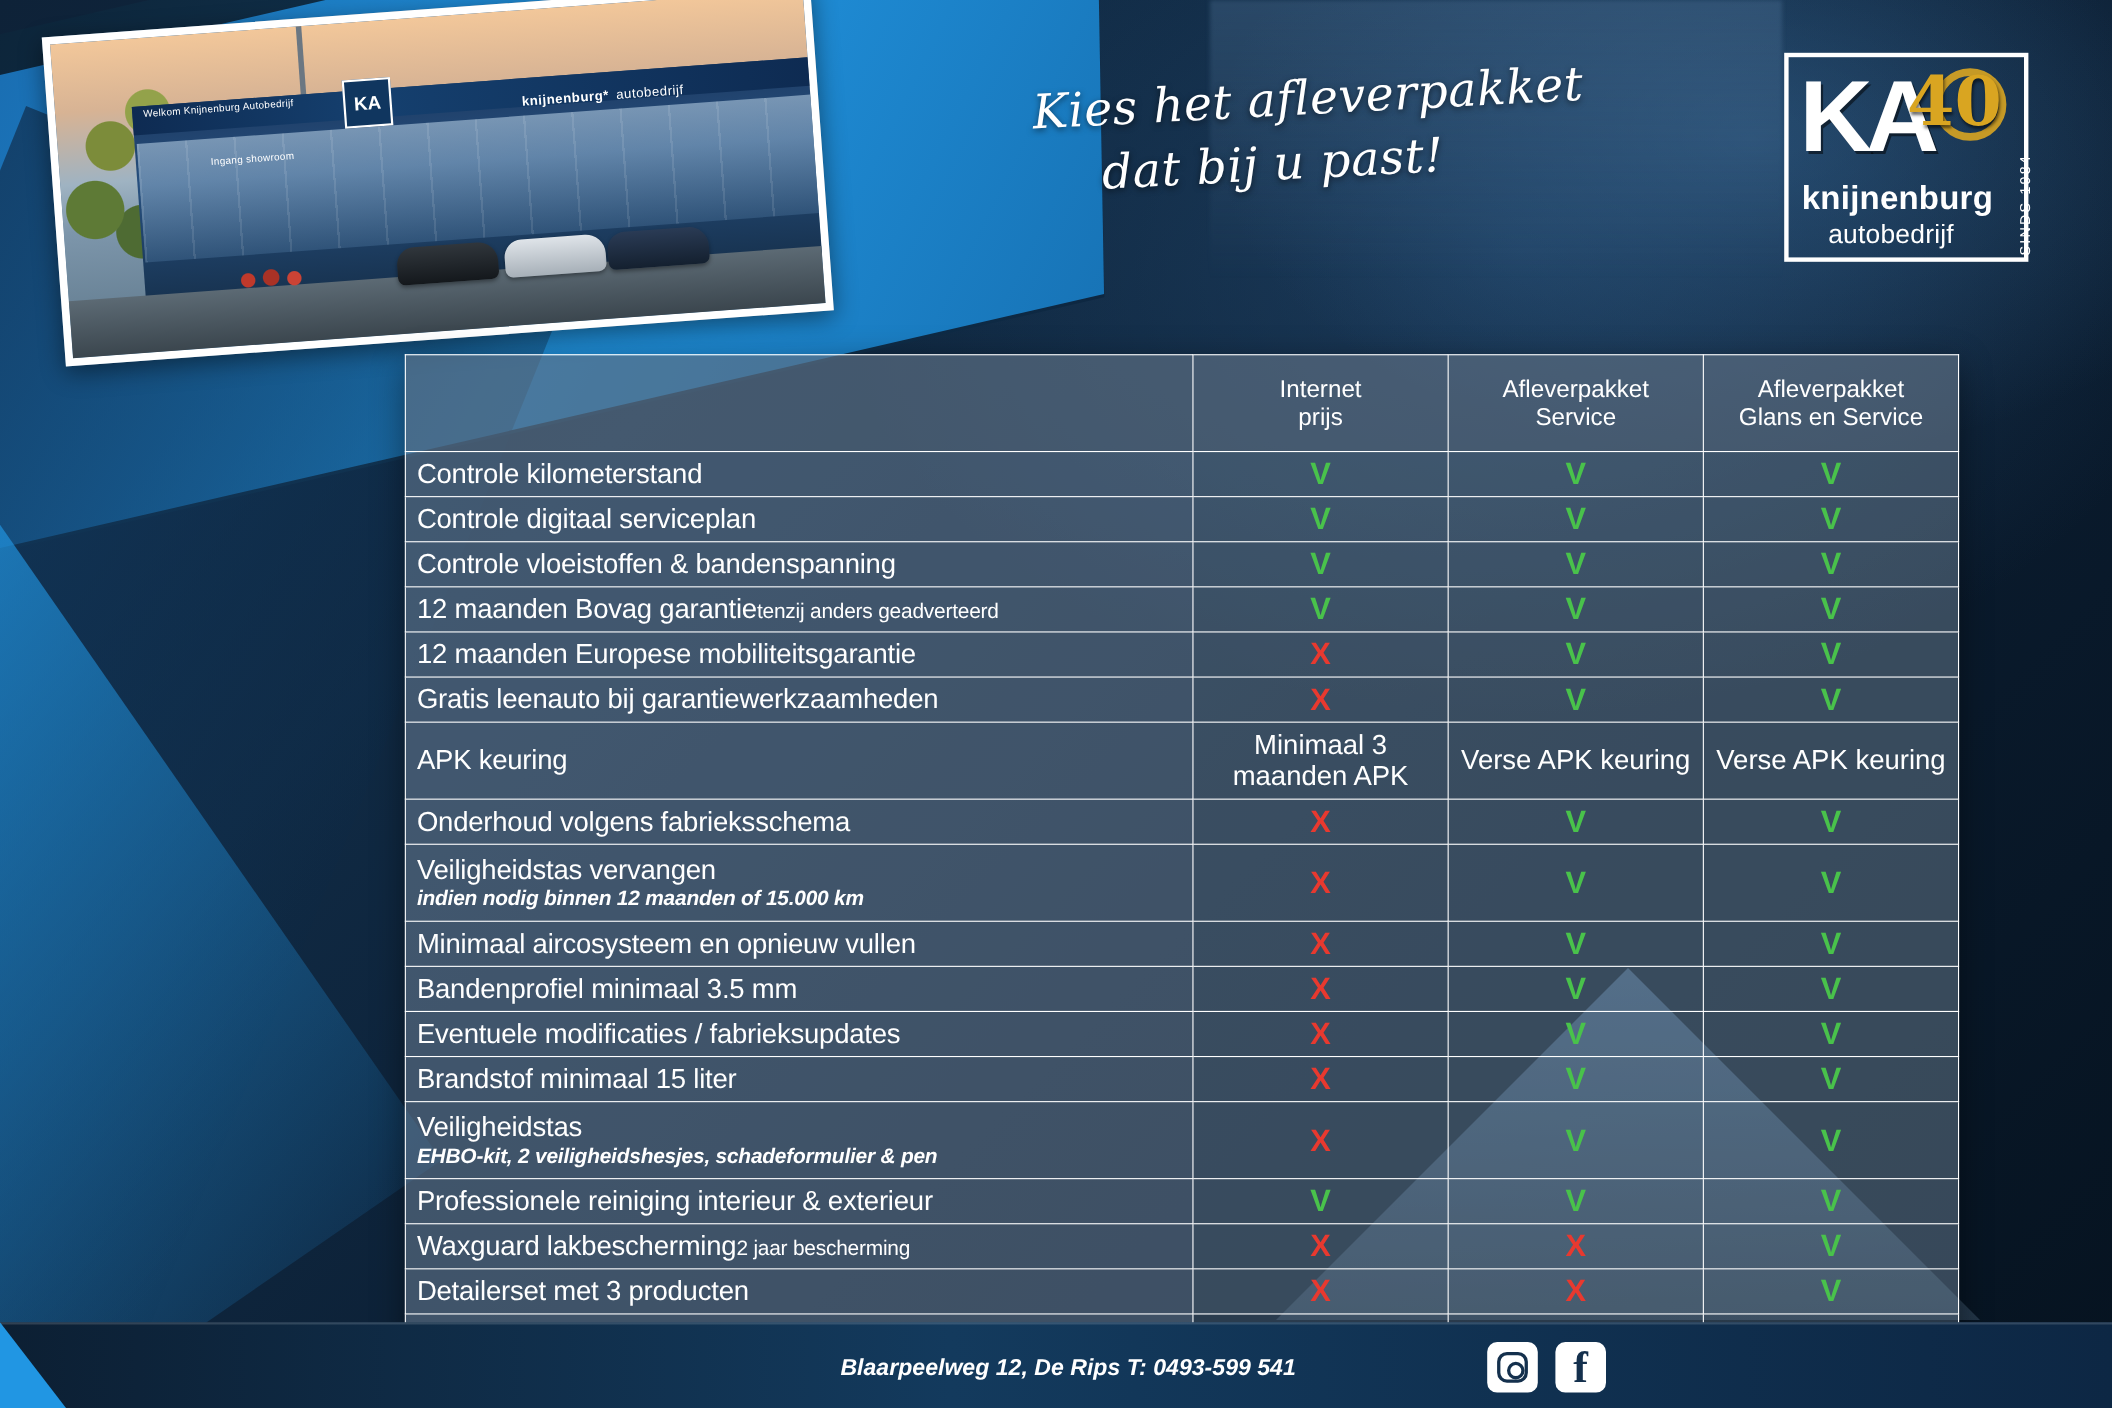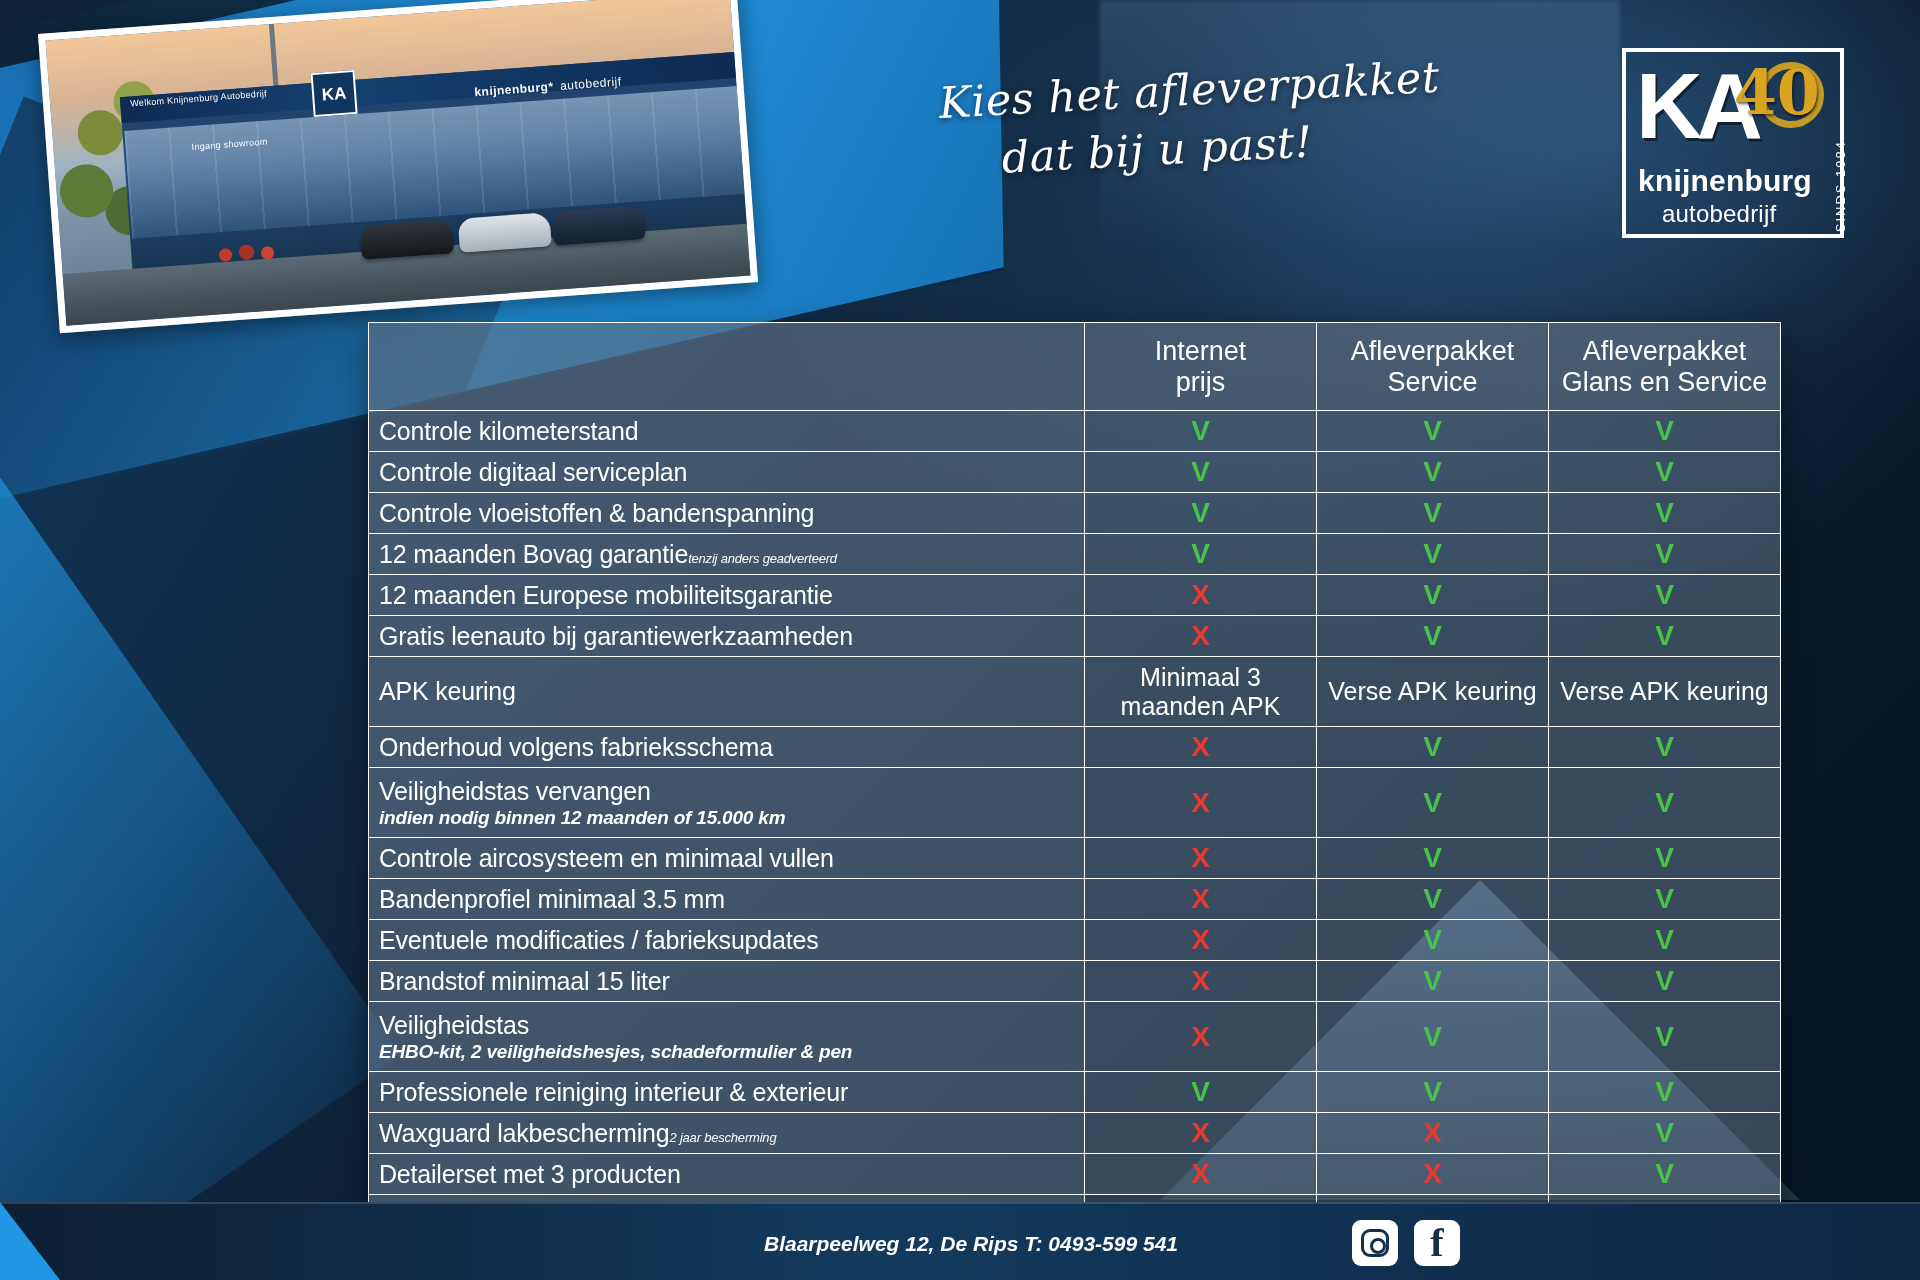--- a/index.html
+++ b/index.html
@@ -217,34 +217,34 @@
     border: 1px solid #ffffff;
     color: #ffffff;
     padding: 4px 10px;
     vertical-align: middle;
   }
   col.c-feature { width: 716px; }
   col.c-col     { width: 232px; }
   th.head {
     background: rgba(86,104,124,0.55);
     font-weight: normal;
-    font-size: 27px;
+    font-size: 22px;
     line-height: 1.12;
     text-align: center;
     height: 88px;
   }
   th.head.blank { background: rgba(86,104,124,0.55); }
   td.feature {
     font-size: 25px;
     letter-spacing: -0.2px;
     background: rgba(110,130,152,0.30);
     text-align: left;
   }
   td.feature .sub {
-    font-size: 13px; font-style: italic; font-weight: normal;
+    font-size: 19px; font-weight: normal;
   }
   td.feature .sub-block {
     display: block; font-size: 19px; font-style: italic; margin-top: 1px; font-weight: bold;
   }
   td.mark {
     text-align: center; font-size: 28px; font-weight: bold;
     background: rgba(110,130,152,0.22);
   }
   td.mark .yes { color: #49c24b; }
   td.mark .no  { color: #e8392f; }
@@ -417,21 +417,21 @@
             <td class="mark"><span class="yes">V</span></td>
             <td class="mark"><span class="yes">V</span></td>
           </tr>
           <tr class="row-tall">
             <td class="feature"><span>Veiligheidstas vervangen</span><span class="sub-block">indien nodig binnen 12 maanden of 15.000 km</span></td>
             <td class="mark"><span class="no">X</span></td>
             <td class="mark"><span class="yes">V</span></td>
             <td class="mark"><span class="yes">V</span></td>
           </tr>
           <tr>
-            <td class="feature"><span>Controle aircosysteem en minimaal vullen</span></td>
+            <td class="feature"><span>Minimaal aircosysteem en opnieuw vullen</span></td>
             <td class="mark"><span class="no">X</span></td>
             <td class="mark"><span class="yes">V</span></td>
             <td class="mark"><span class="yes">V</span></td>
           </tr>
           <tr>
             <td class="feature"><span>Bandenprofiel minimaal 3.5 mm</span></td>
             <td class="mark"><span class="no">X</span></td>
             <td class="mark"><span class="yes">V</span></td>
             <td class="mark"><span class="yes">V</span></td>
           </tr>

